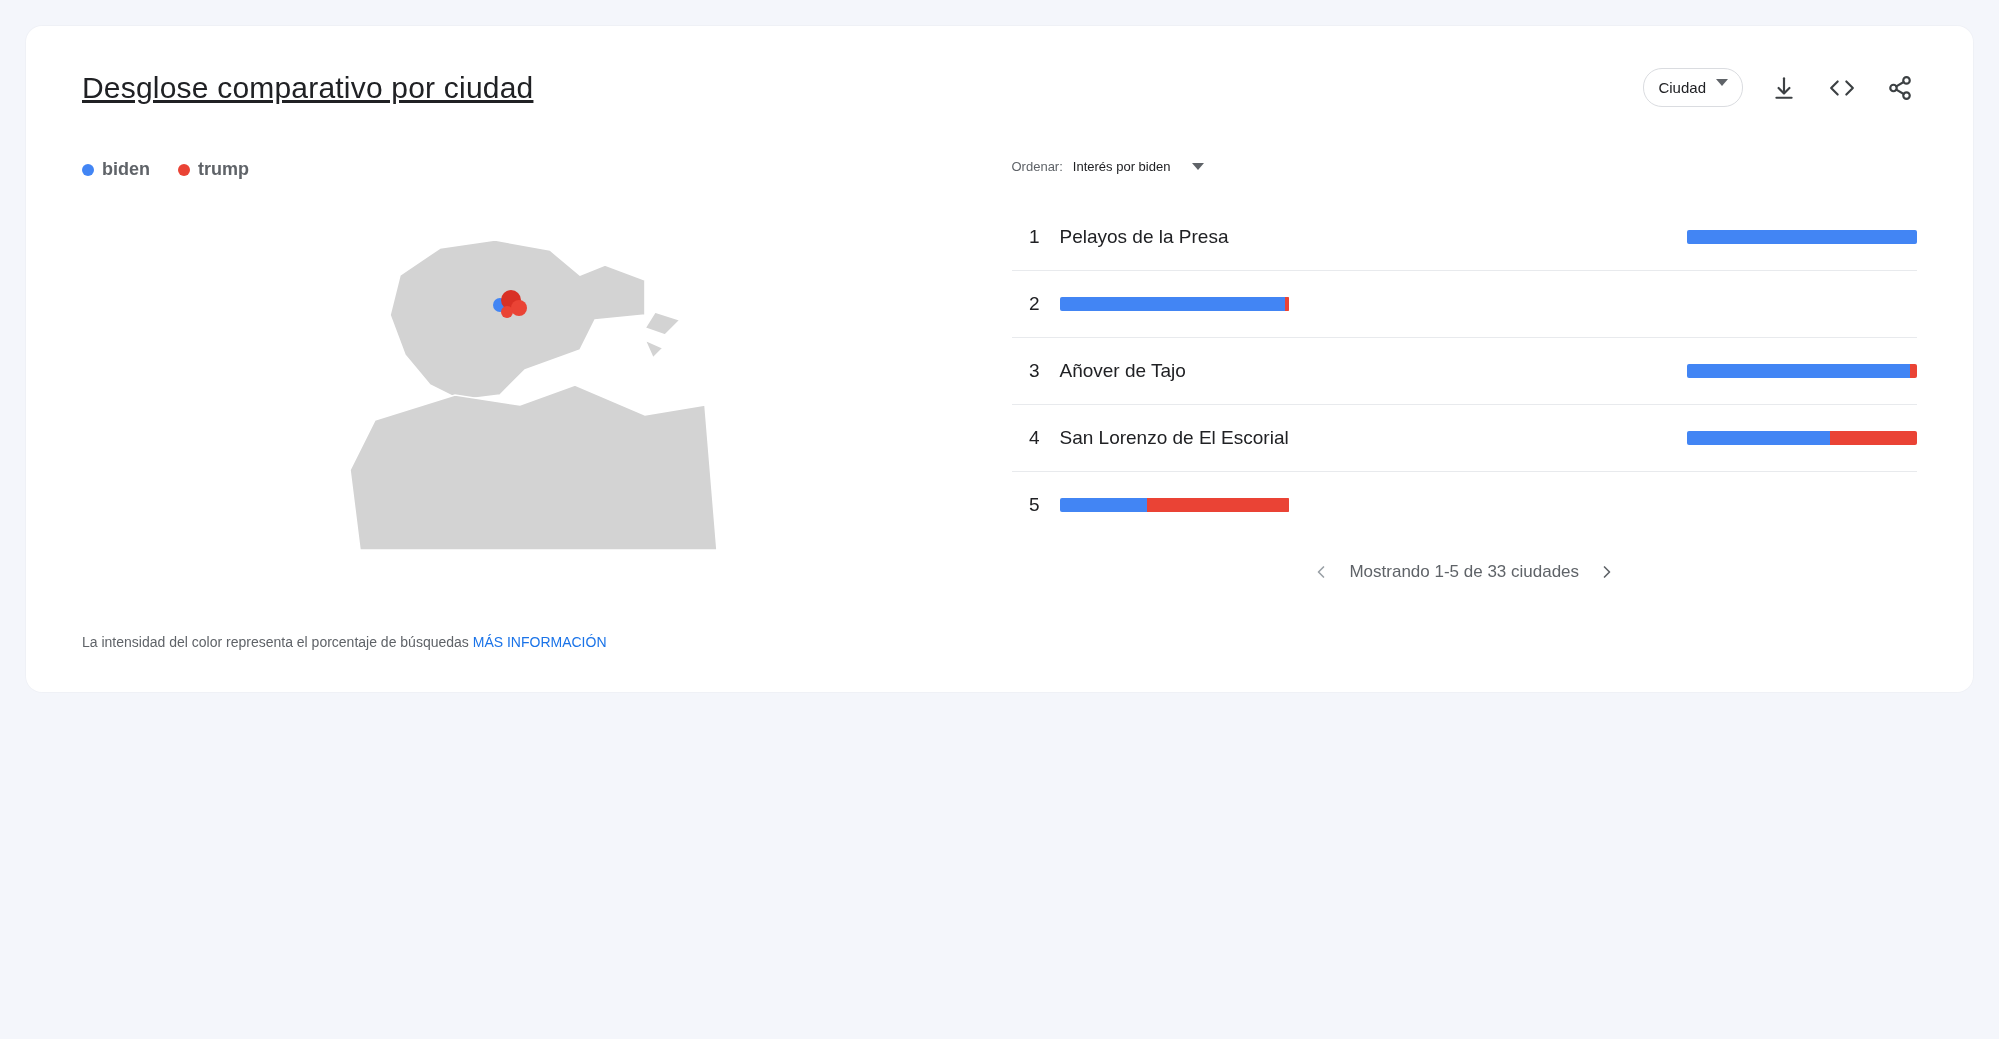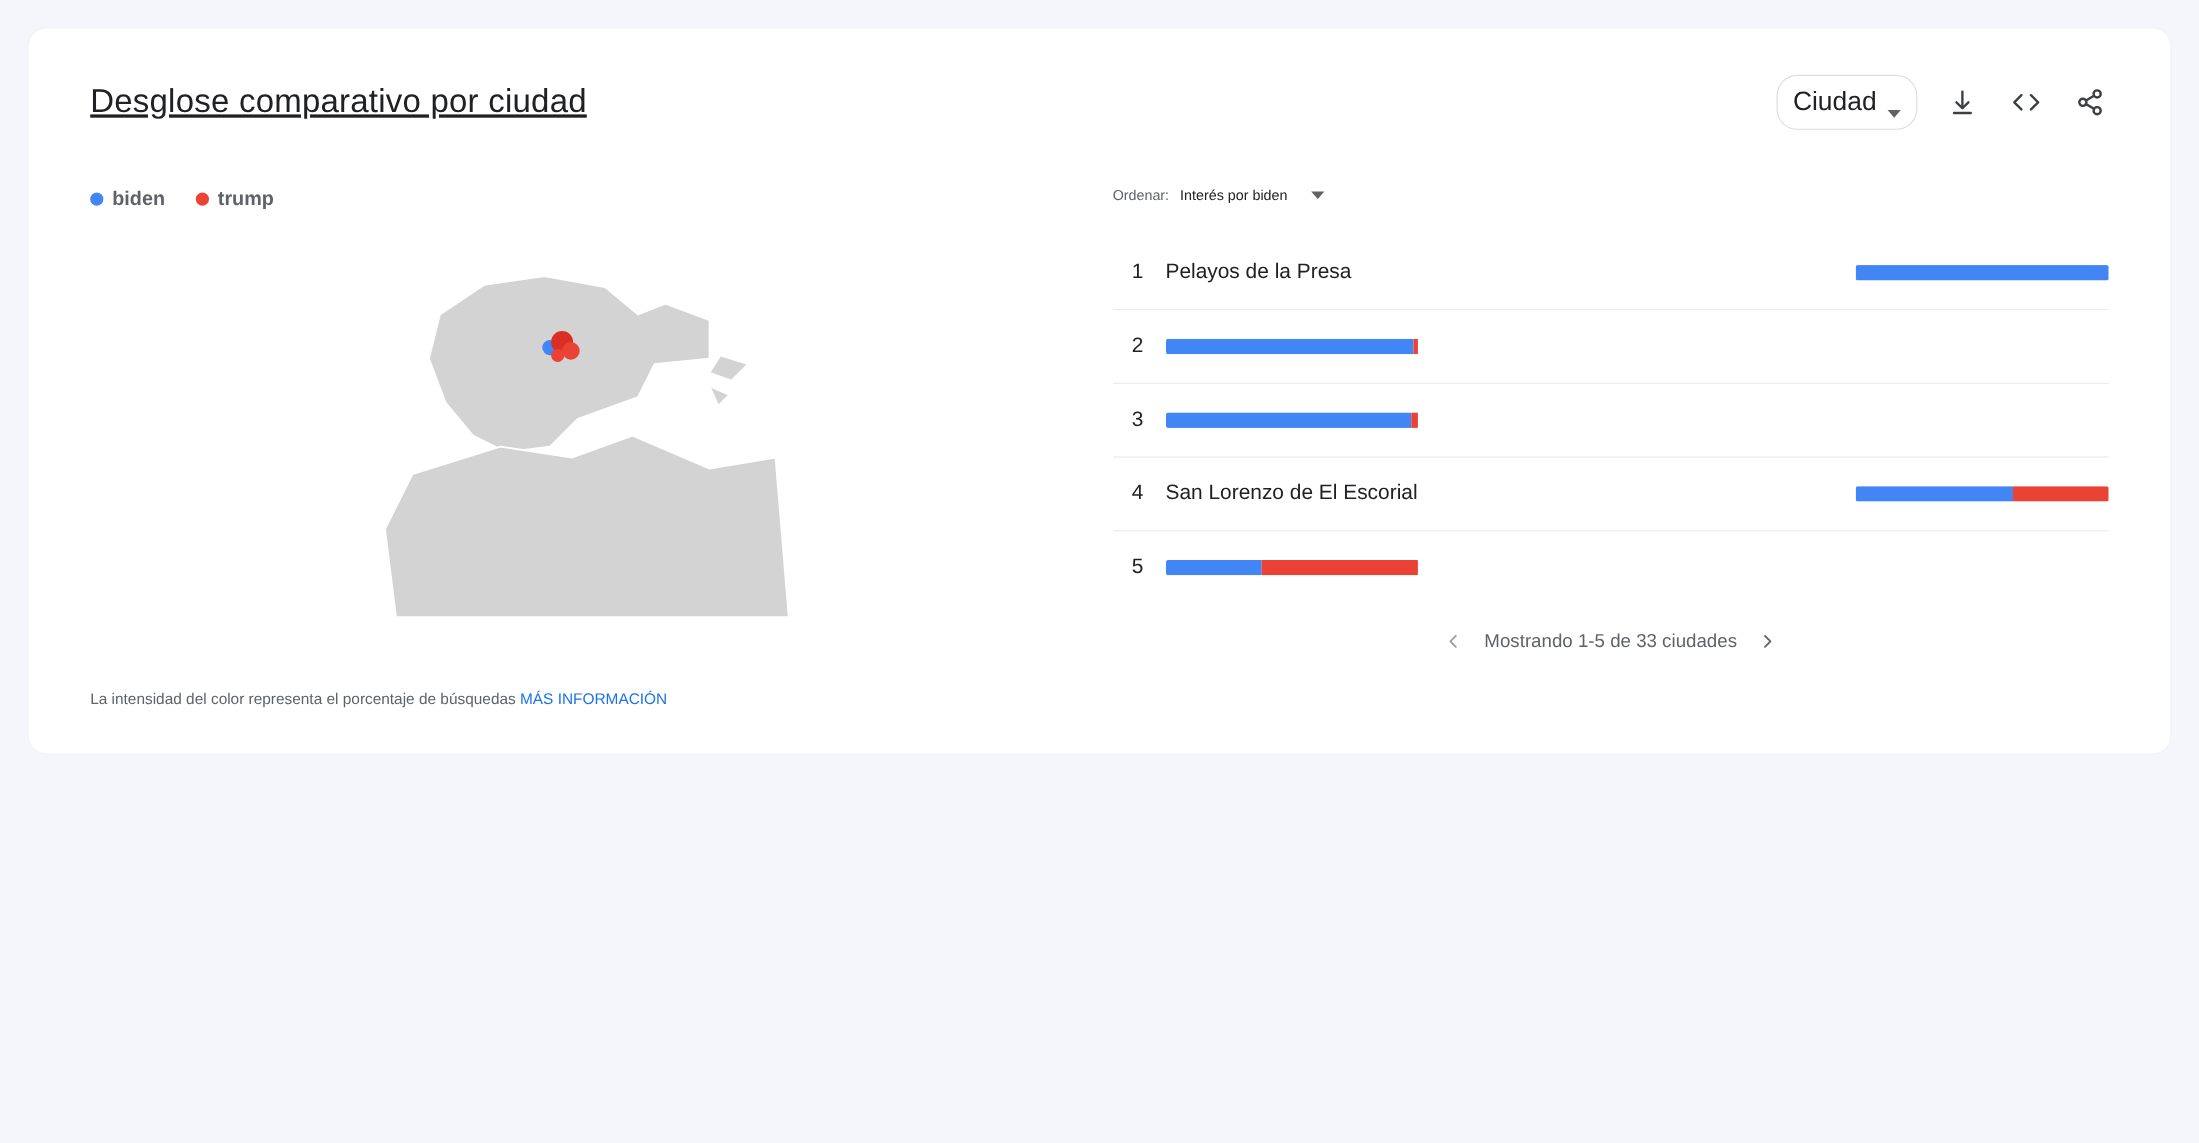--- a/index.html
+++ b/index.html
@@ -42,26 +42,26 @@
     letter-spacing:.2px;
     text-decoration:underline;
   }
   .header-actions{
     display:flex;
     align-items:center;
     gap:24px;
   }
   .chip{
     display:inline-flex;
-    align-items:flex-end;
+    align-items:flex-start;
     gap:10px;
     border:1px solid var(--chip-border);
     border-radius:19px;
     padding:10px 14px;
-    font-size:24px;
+    font-size:15px;
     color:var(--text);
     cursor:pointer;
     background:#fff;
   }
   .icon-btn{
     display:inline-flex;
     align-items:center;
     justify-content:center;
     width:34px;height:34px;
     color:#3c4043;
@@ -107,21 +107,21 @@
   .bar .seg-red{background:var(--red);height:100%}
 
   .pager{
     display:flex;align-items:center;justify-content:center;gap:18px;
     color:var(--muted);font-size:17px;margin-top:24px;
   }
   .pager .nav{color:#9aa0a6;cursor:pointer;display:inline-flex}
   .pager .nav.enabled{color:#5f6368}
 
   .footnote{
-    margin-top:66px;font-size:14px;color:var(--muted);
+    margin-top:84px;font-size:14px;color:var(--muted);
   }
   .footnote a{color:var(--link);text-decoration:none;cursor:pointer}
   .checkbox-row{
     display:flex;align-items:center;gap:12px;margin-top:28px;font-size:18px;color:var(--text);
     cursor:pointer;
   }
   .cb{
     width:22px;height:22px;border:2px solid #5f6368;border-radius:3px;flex:0 0 auto;background:#fff;
   }
 
@@ -215,20 +215,21 @@
           </div>
           <div class="row">
             <div class="rank">2</div>
             <div class="bar">
               <div class="seg-blue" style="width:98%"></div>
               <div class="seg-red" style="width:2%"></div>
             </div>
           </div>
           <div class="row">
             <div class="rank">3</div>
+            <div class="city">Añover de Tajo</div>
             <div class="bar">
               <div class="seg-blue" style="width:97%"></div>
               <div class="seg-red" style="width:3%"></div>
             </div>
           </div>
           <div class="row">
             <div class="rank">4</div>
             <div class="city">San Lorenzo de El Escorial</div>
             <div class="bar">
               <div class="seg-blue" style="width:62%"></div>

